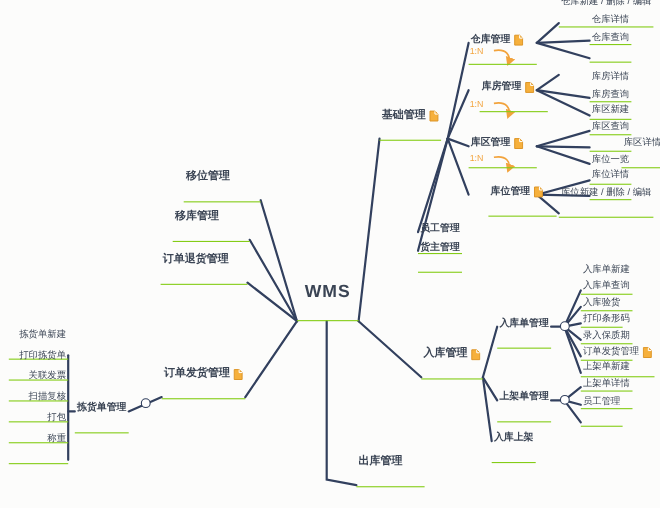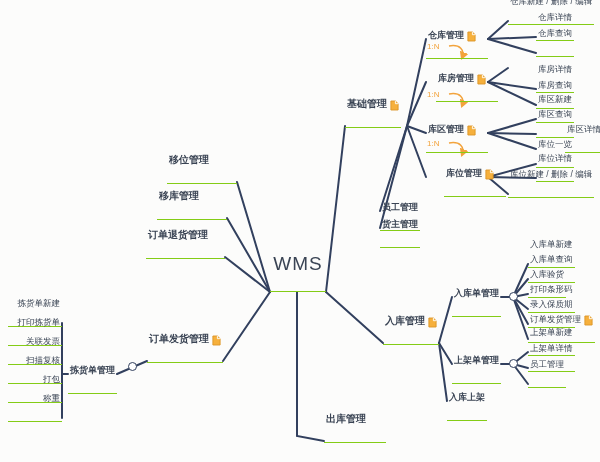--- a/index.html
+++ b/index.html
@@ -11,21 +11,21 @@
   }
   #canvas{position:relative;width:600px;height:462px;}
   svg.wires{position:absolute;left:0;top:0;pointer-events:none;}
   .node{
     position:absolute;box-sizing:border-box;
     display:flex;align-items:flex-end;gap:3px;
     border-bottom:1px solid #84cc16;
     padding:0 2px 16px 2px;
     white-space:nowrap;color:#3a4454;cursor:default;text-align:center;
   }
-  .root{font-size:19px;font-weight:normal;height:24px;letter-spacing:1px;}
+  .root{font-size:16px;font-weight:bold;height:24px;letter-spacing:1px;}
   .main{font-size:10px;font-weight:600;height:15px;}
   .mid {font-size:9px; font-weight:600;height:14px;margin-top:17px;}
   .leaf{font-size:8.5px;height:13px;}
   .right-align{justify-content:flex-end;}
   .rel{
     position:absolute;border:none;color:#f2a33c;
     font-size:8px;font-weight:normal;
   }
   .doc{display:inline-flex;line-height:0;}
   .expander{

